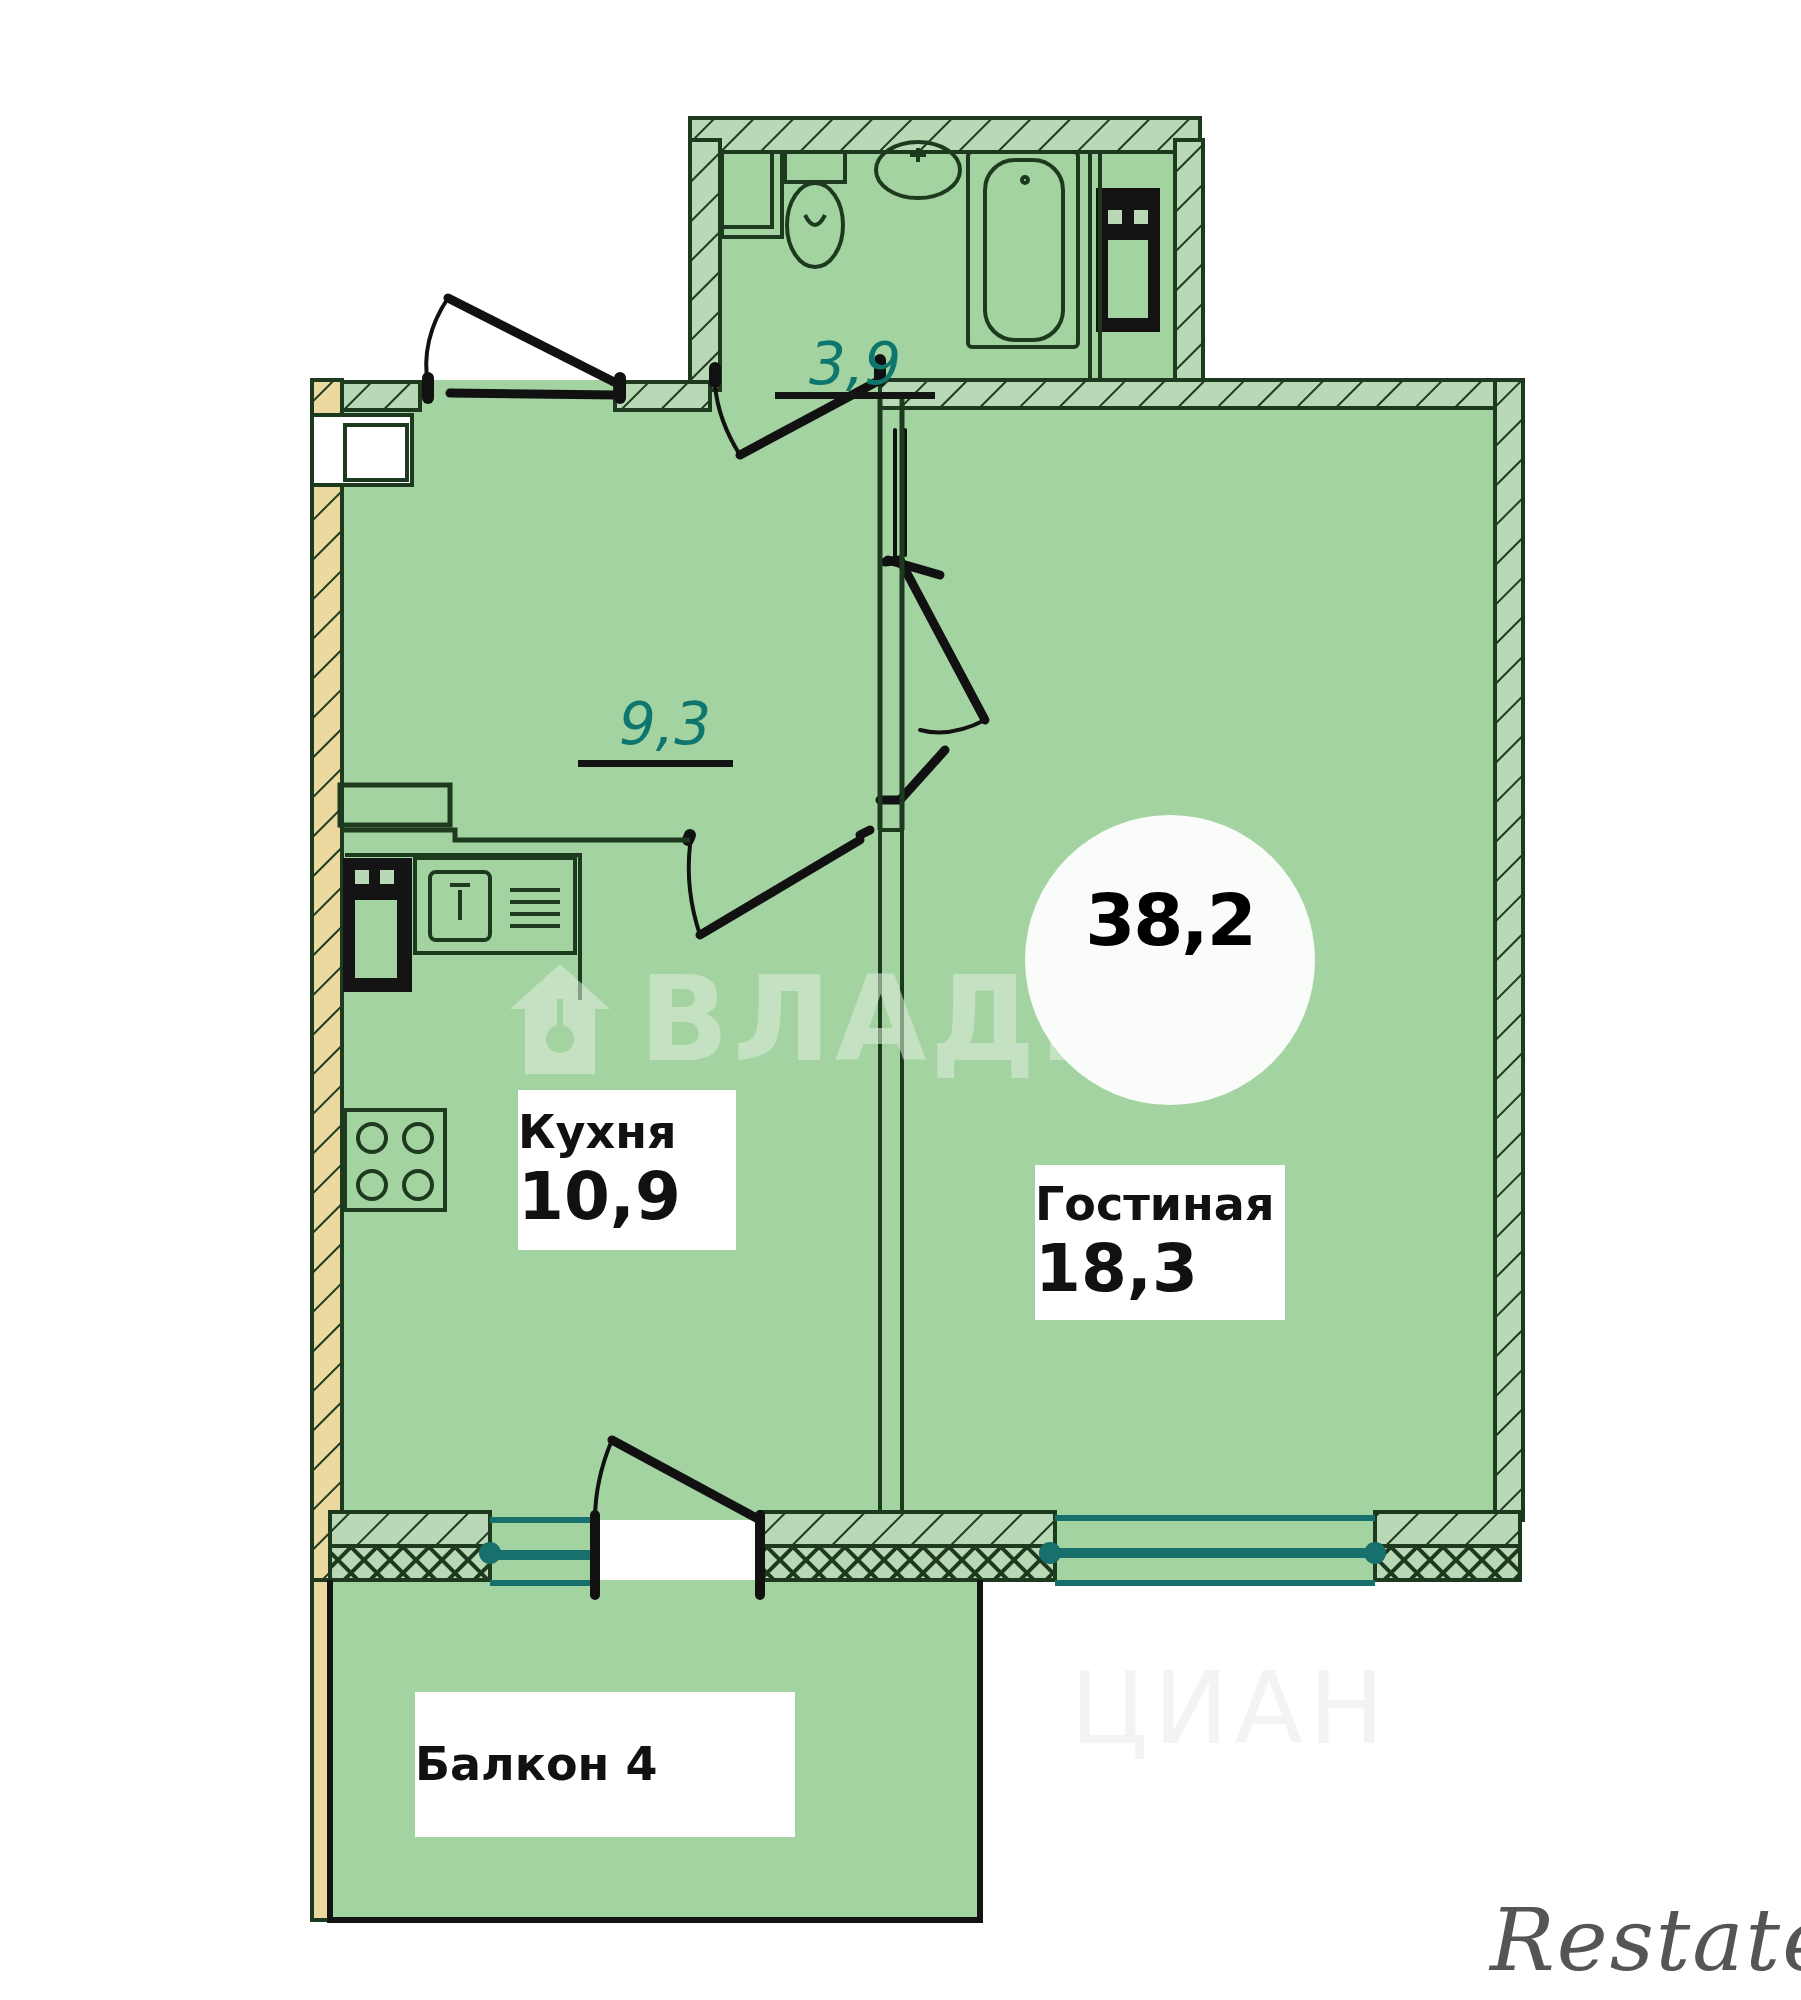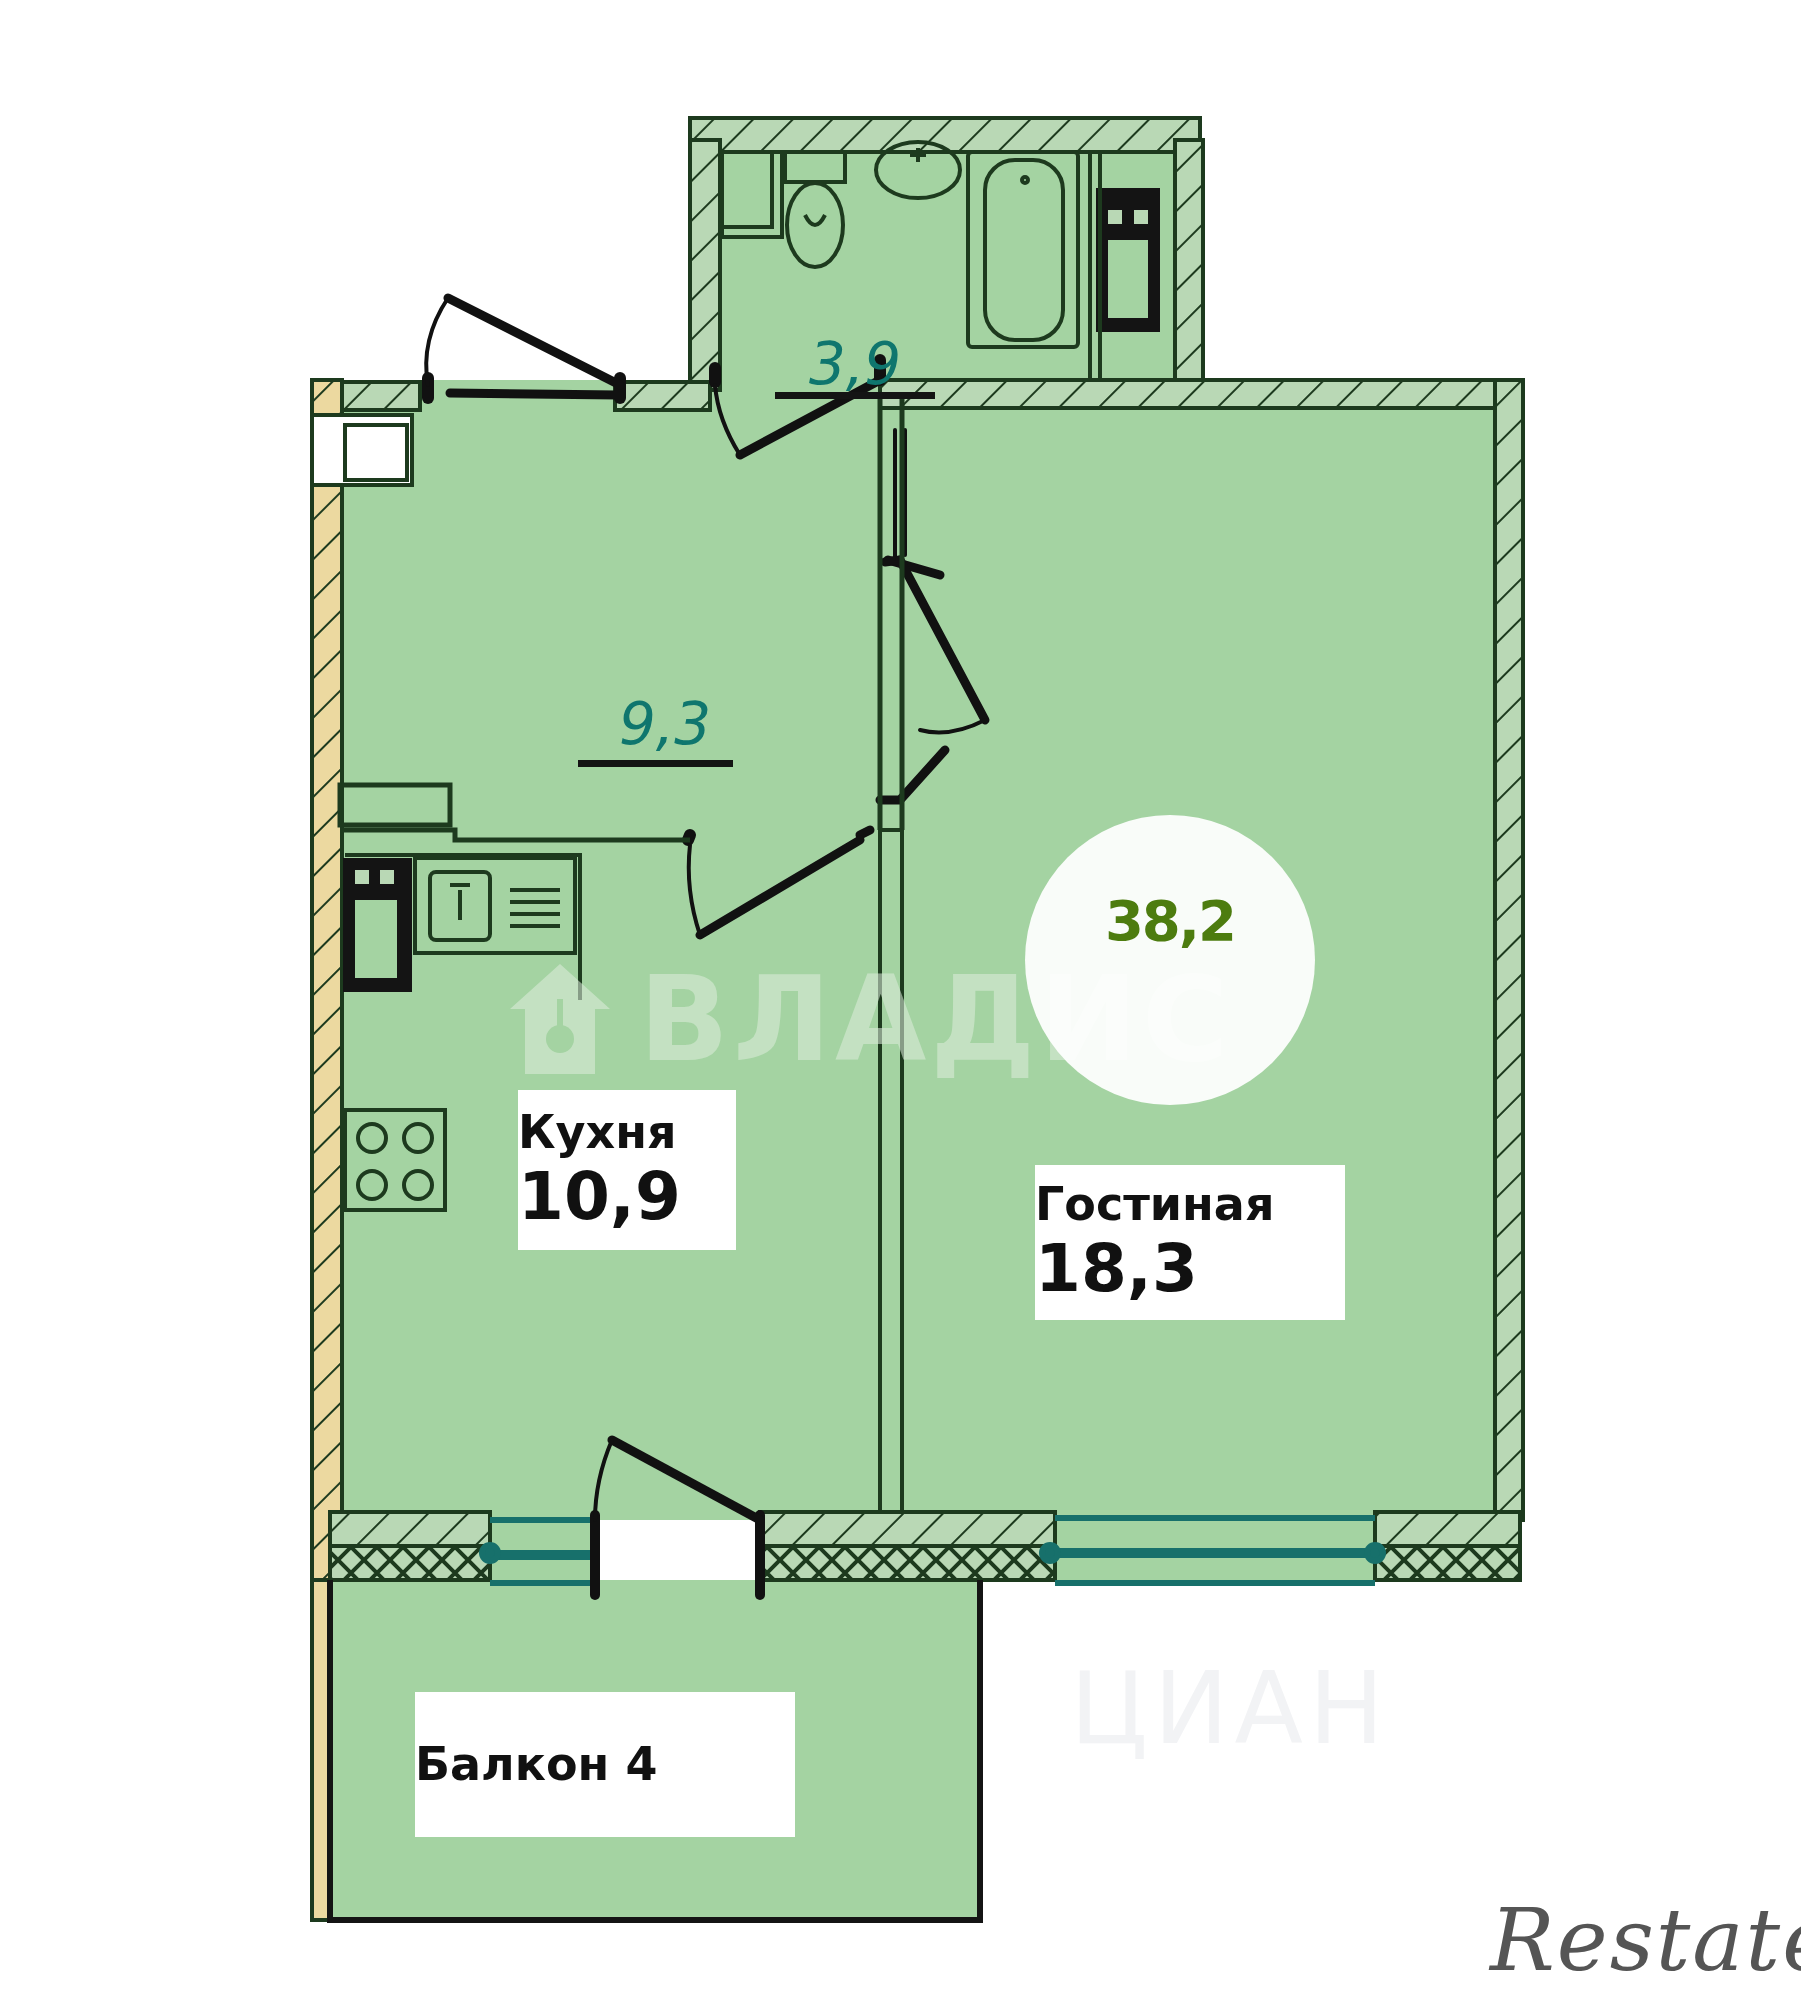--- a/index.html
+++ b/index.html
@@ -4,21 +4,21 @@
 <style>
   html, body { margin: 0; padding: 0; background: #ffffff; }
   body { width: 1801px; height: 2000px; position: relative; overflow: hidden; font-family: "Liberation Sans", "DejaVu Sans", sans-serif; }
   #plan { position: absolute; left: 0; top: 0; width: 1801px; height: 2000px; }
   .lbl-box { position: absolute; background: #ffffff; display: flex; flex-direction: column; align-items: flex-start; justify-content: center; color: #111; font-family: "DejaVu Sans", "Liberation Sans", sans-serif; font-weight: bold; line-height: 1.15; }
   .lbl-box .name { font-size: 46px; }
   .lbl-box .num { font-size: 66px; }
   .area-italic { position: absolute; font-family: "DejaVu Sans", sans-serif; font-style: italic; font-size: 58px; color: #0f766e; text-align: center; }
   .area-underline { position: absolute; height: 7px; background: #141414; }
   .total-circle { position: absolute; left: 1025px; top: 815px; width: 290px; height: 290px; border-radius: 50%; background: rgba(255,255,255,0.93); display: flex; align-items: center; justify-content: center; }
-  .total-circle span { font-family: "DejaVu Sans", sans-serif; font-weight: bold; font-size: 56px; color: #4d7c0f; margin-top: -80px; letter-spacing: -2px; }
+  .total-circle span { font-family: "DejaVu Sans", sans-serif; font-weight: bold; font-size: 72px; color: #000000; margin-top: -80px; letter-spacing: -2px; }
   .watermark { position: absolute; left: 505px; top: 950px; display: flex; align-items: center; gap: 24px; opacity: 0.55; pointer-events: none; }
   .watermark .wm-text { font-family: "DejaVu Sans", sans-serif; font-weight: bold; font-size: 118px; color: #dfeedd; letter-spacing: 4px; }
   .watermark2 { position: absolute; left: 1070px; top: 1650px; font-family: "DejaVu Sans", sans-serif; font-size: 100px; color: #f2f3f5; letter-spacing: 6px; }
   .logo { position: absolute; left: 1490px; top: 1890px; font-family: "DejaVu Serif", serif; font-style: italic; font-size: 86px; color: #555; letter-spacing: 2px; font-weight: 200; }
 </style>
 </head>
 <body>
 
 <svg id="plan" viewBox="0 0 1801 2000" xmlns="http://www.w3.org/2000/svg">
   <defs>
@@ -206,21 +206,21 @@
 <div class="area-underline" style="left:775px; top:392px; width:160px;"></div>
 
 <div class="area-italic" style="left:580px; top:690px; width:170px;">9,3</div>
 <div class="area-underline" style="left:578px; top:760px; width:155px;"></div>
 
 <div class="lbl-box" style="left:518px; top:1090px; width:218px; height:160px;">
   <span class="name">Кухня</span>
   <span class="num">10,9</span>
 </div>
 
-<div class="lbl-box" style="left:1035px; top:1165px; width:310px; height:155px;">
+<div class="lbl-box" style="left:1035px; top:1165px; width:250px; height:155px;">
   <span class="name">Гостиная</span>
   <span class="num">18,3</span>
 </div>
 
 <div class="lbl-box" style="left:415px; top:1692px; width:380px; height:145px;">
   <span class="name">Балкон 4</span>
 </div>
 
 <div class="logo">Restate</div>
 

